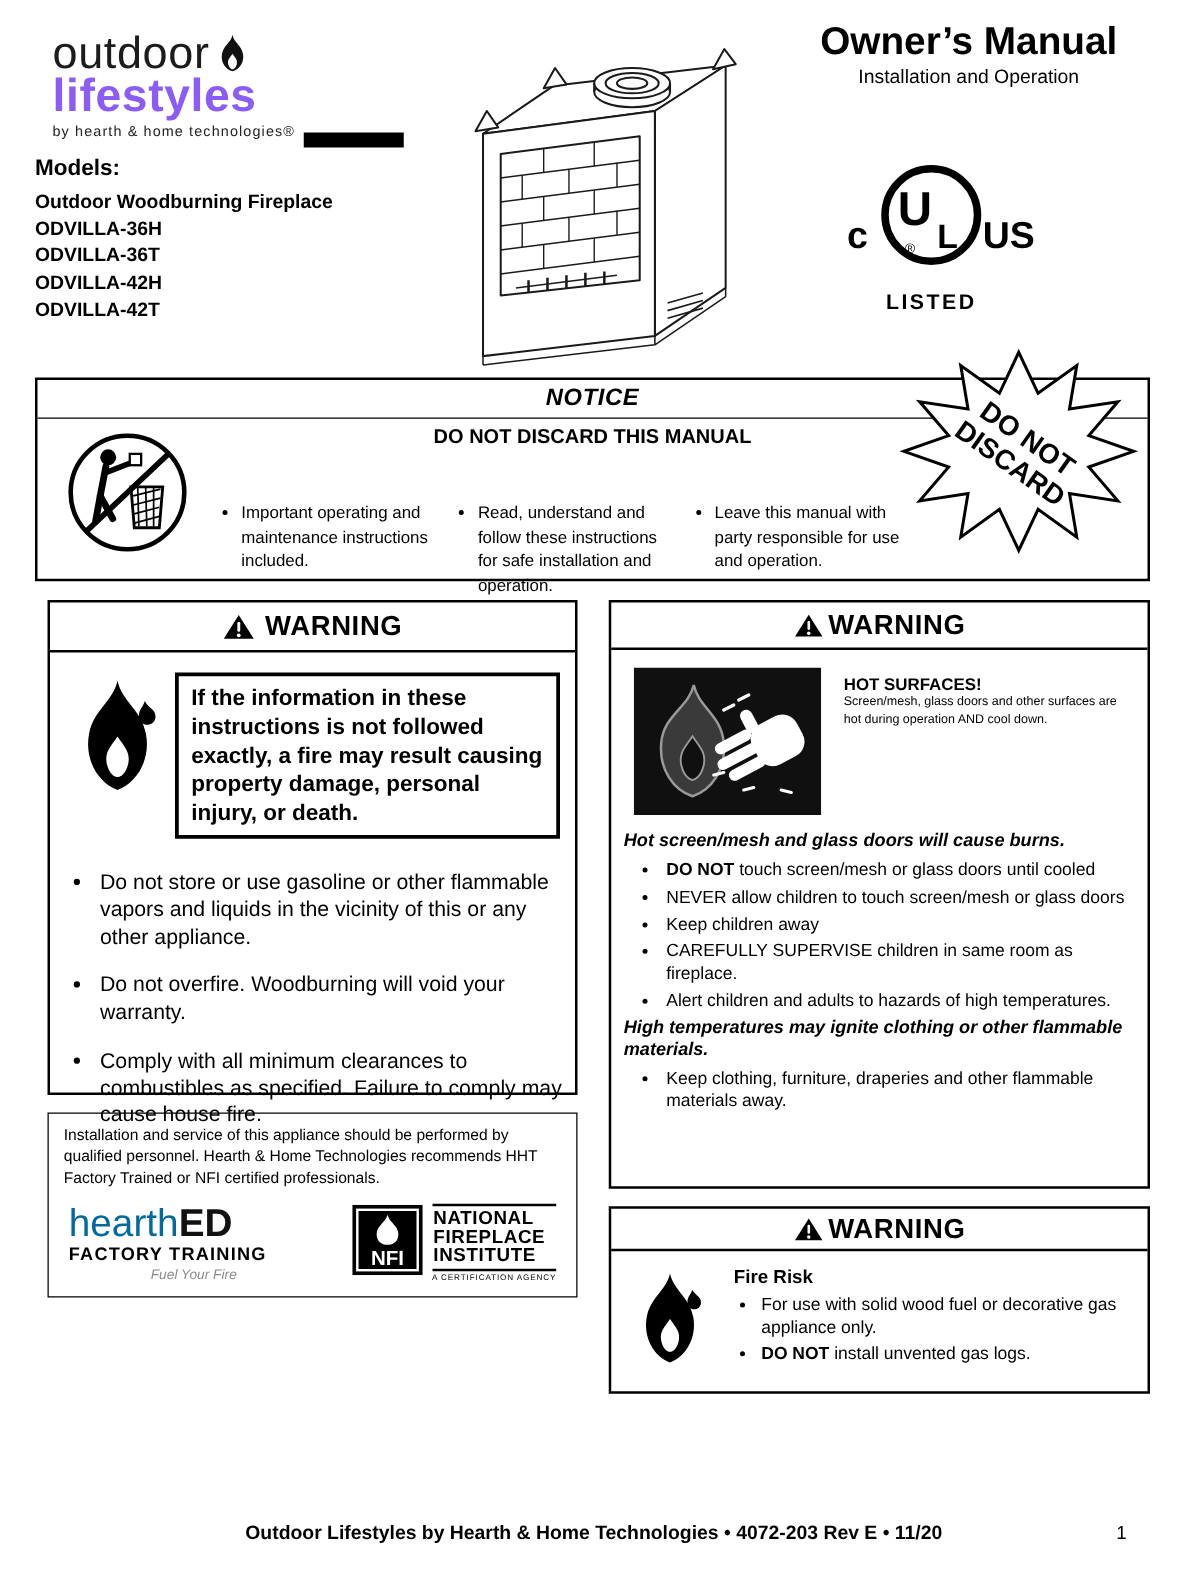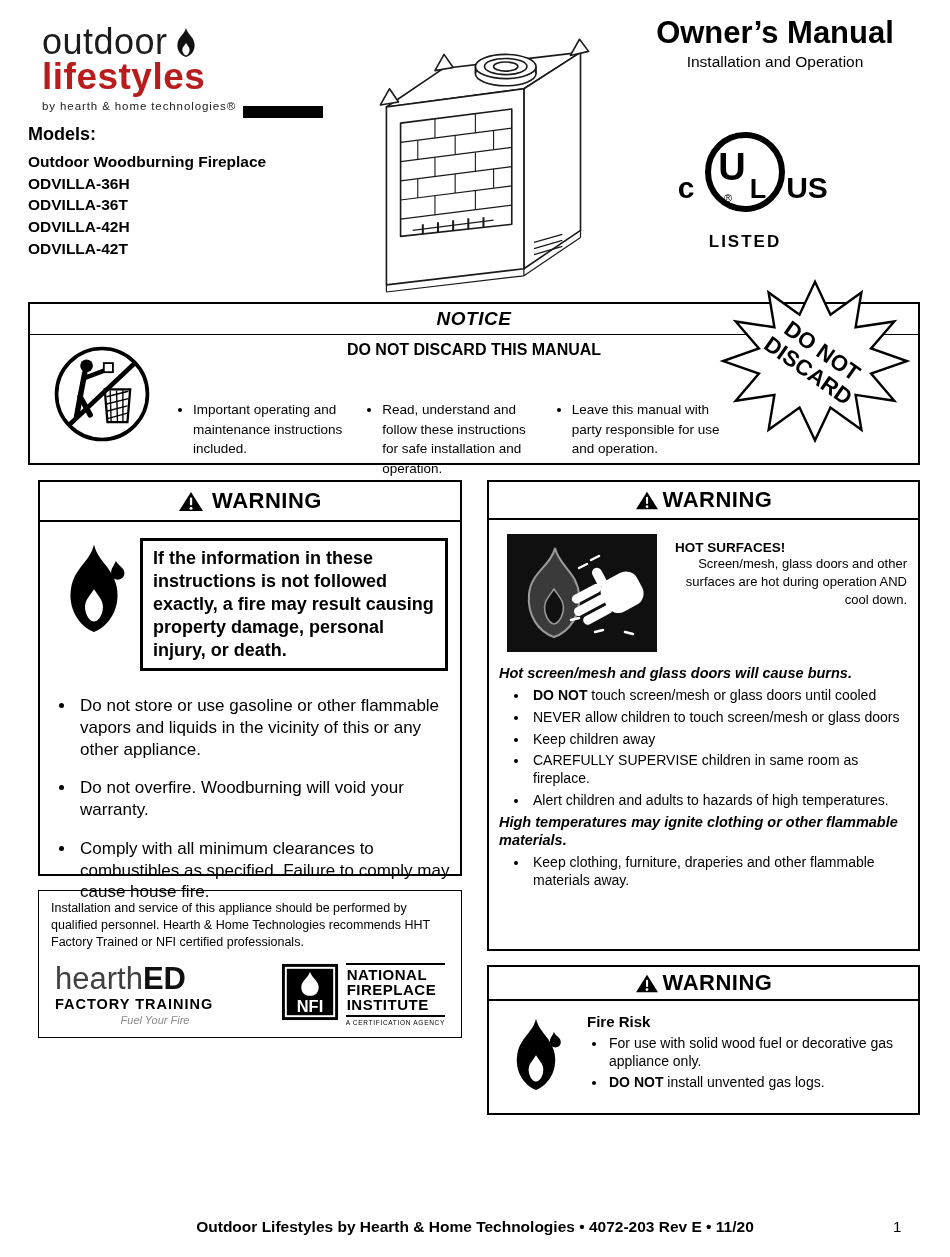--- a/index.html
+++ b/index.html
@@ -8,21 +8,21 @@
     width:950px; height:1257px; position:relative; overflow:hidden;
     font-family:"Liberation Sans", sans-serif; color:#000;
   }
   .abs { position:absolute; }
 
   
   .brand { left:42px; top:24px; width:220px; }
   .brand-row1 { display:flex; align-items:flex-end; }
   .brand-word1 { font-size:36px; font-weight:400; color:#1c1c1c; letter-spacing:0.5px; line-height:1; }
   .brand-flame { margin-left:5px; }
-  .brand-word2 { font-size:37px; font-weight:bold; color:#b91c1c; letter-spacing:0.5px; line-height:1; margin-top:-2px; }
+  .brand-word2 { font-size:37px; font-weight:bold; color:#8b5cf6; letter-spacing:0.5px; line-height:1; margin-top:-2px; }
   .brand-tagline { font-size:11.5px; letter-spacing:0.9px; color:#222; margin-top:5px; white-space:nowrap; }
   .brand-bar { left:243px; top:106px; width:80px; height:12px; background:#000; }
 
   
   .title-block { left:635px; top:16px; width:280px; text-align:center; }
   .doc-title { font-size:31px; font-weight:bold; line-height:1.1; }
   .doc-subtitle { font-size:15.5px; margin-top:3px; }
   .ul-block { left:660px; top:128px; width:170px; text-align:center; }
   .ul-listed { font-size:17px; font-weight:bold; letter-spacing:2px; margin-top:16px; }
 
@@ -61,36 +61,36 @@
               font-size:18px; font-weight:bold; line-height:1.28; }
   .wl-bullets { margin:24px 10px 0 16px; list-style:disc; padding-left:20px; }
   .wl-bullets li { font-size:17px; line-height:1.28; margin-bottom:17px; padding-left:4px; }
 
   
   .note-box { left:38px; top:890px; width:424px; height:148px; border:1.5px solid #000; padding:9px 12px; }
   .note-text { font-size:12.5px; line-height:1.35; }
   .logos-row { display:flex; justify-content:space-between; align-items:flex-start; margin-top:12px; padding:0 4px; }
   .hearthed { width:200px; }
   .he-row1 { line-height:1; }
-  .he-1 { font-size:31px; color:#404040; }
+  .he-1 { font-size:31px; color:#0369a1; }
   .he-2 { font-size:31px; font-weight:bold; color:#111; }
   .he-row2 { font-size:14.5px; font-weight:bold; letter-spacing:1px; margin-top:2px; }
   .he-row3 { font-size:11px; font-style:italic; color:#8a8a8a; text-align:center; margin-top:2px; }
   .nfi { display:flex; gap:7px; }
   .nfi-words { border-top:2.5px solid #000; border-bottom:2.5px solid #000; padding:2px 1px; }
   .nfi-words div { font-size:15px; font-weight:bold; line-height:1.02; letter-spacing:0.5px; }
   .nfi-agency { font-size:6.5px; letter-spacing:0.7px; margin-top:2px; }
 
   
   .warn-hot { left:487px; top:480px; width:433px; height:471px; }
   .warn-hot .warn-header { height:38px; gap:4px; }
   .hs-img { position:absolute; left:18px; top:52px; width:150px; height:118px; }
   .hs-right { position:absolute; left:186px; top:58px; width:232px; }
   .hs-title { font-size:13.5px; font-weight:bold; }
-  .hs-text { font-size:13px; line-height:1.38;text-align:right; }
+  .hs-text { font-size:10px; line-height:1.38; }
   .hot-body { position:absolute; left:10px; top:182px; width:413px; }
   .burns-heading, .ignite-heading { font-size:14.5px; font-weight:bold; line-height:1.25;font-style:italic; }
   .hot-bullets { list-style:disc; padding-left:30px; margin:4px 0 2px 0; }
   .hot-bullets li { font-size:14px; line-height:1.3; margin-bottom:3.5px; padding-left:4px; }
   .blead { font-weight:bold; }
 
   
   .warn-risk { left:487px; top:965px; width:433px; height:150px; }
   .warn-risk .warn-header { height:34px; gap:4px; }
   .wr-flame { position:absolute; left:16px; top:44px; width:62px; height:96px; }

